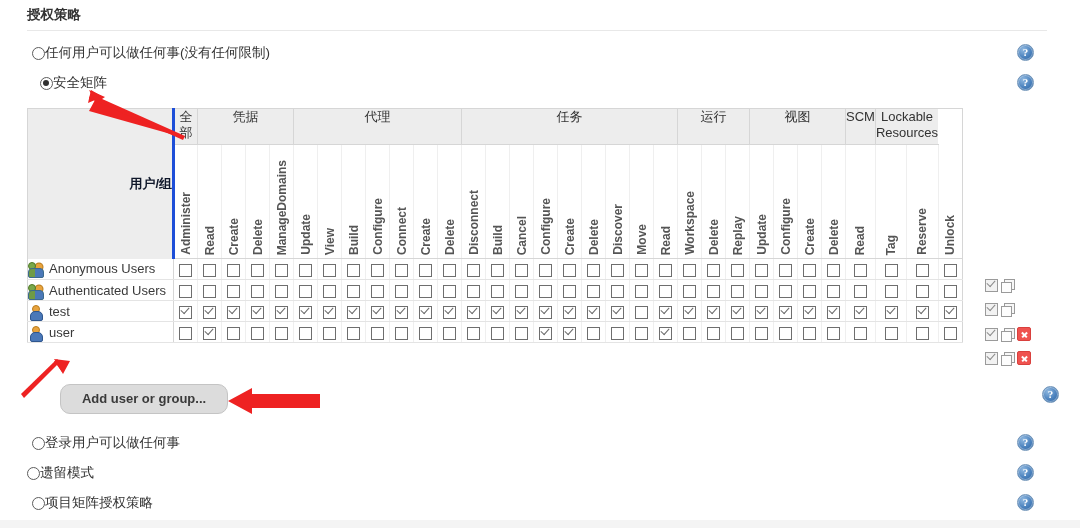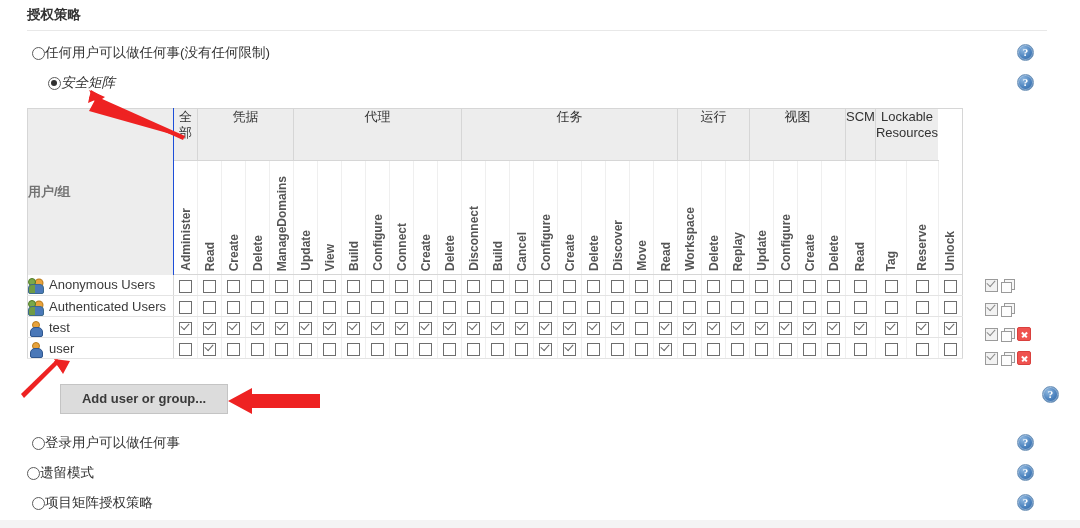--- a/index.html
+++ b/index.html
@@ -52,36 +52,36 @@
   .matrix {
     position: absolute; left: 27px; top: 108px;
     border-collapse: collapse;
     border: 1px solid #d6d6d6;
     background: #fff;
     table-layout: fixed;
   }
   .matrix td, .matrix th { padding: 0; margin: 0; }
 
   .grp {
-    height: 52px;
+    height: 36px;
     background: #ededed;
     border-right: 1px solid #d6d6d6;
     border-bottom: 1px solid #d6d6d6;
     font-size: 13px; font-weight: normal; color: #333;
     text-align: center; vertical-align: top;
     padding-top: 7px;
     line-height: 16px;
   }
   .grp-corner {
     background: #ededed;
-    border-right: 1px solid #1d4ed8;
+    border-right: 3px solid #1d4ed8;
     width: 146px;
-    text-align: left;
+    text-align: right;
     vertical-align: middle;
-    font-size: 13px; color: #737373;
+    font-size: 13px; color: #0f172a;
   }
   .vcell {
     height: 114px;
     border-right: 1px solid #efefef;
     border-bottom: 1px solid #d6d6d6;
     background: #fff;
     vertical-align: bottom;
     text-align: center;
     padding-bottom: 4px;
     width: 24px;
@@ -183,21 +183,21 @@
   }
   .ic-del::before { transform: rotate(45deg); }
   .ic-del::after  { transform: rotate(-45deg); }
 
   
   .addbtn {
     position: absolute; left: 60px; top: 384px;
     width: 168px; height: 30px;
     background: #dcdcdc;
     border: 1px solid #c4c4c4;
-    border-radius: 0;
+    border-radius: 10px;
     font-size: 13px; font-weight: bold; color: #3a3a3a;
     text-align: center; line-height: 28px;
     font-family: "Liberation Sans", sans-serif;
   }
 
   
   .botline {
     position: absolute; left: 0px; top: 520px; width: 1080px; height: 8px;
     background: #f4f4f4;
   }
@@ -212,21 +212,21 @@
 
   <div class="section-title">授权策略</div>
   <div class="hr"></div>
 
   <div class="opt" style="left:32px; top:44px;">
     <span class="radio"></span>
     <span class="opt-label">任何用户可以做任何事(没有任何限制)</span>
   </div>
   <div class="help" style="left:1017px; top:44px;">?</div>
 
-  <div class="opt" style="left:48px; top:74px;font-style:italic;">
+  <div class="opt" style="left:40px; top:74px;">
     <span class="radio checked"></span>
     <span class="opt-label">安全矩阵</span>
   </div>
   <div class="help" style="left:1017px; top:74px;">?</div>
 
   <table class="matrix">
     <thead>
       <tr>
         <th class="grp-corner" rowspan="2">用户/组</th>
         <th class="grp" colspan="1">全部</th>

